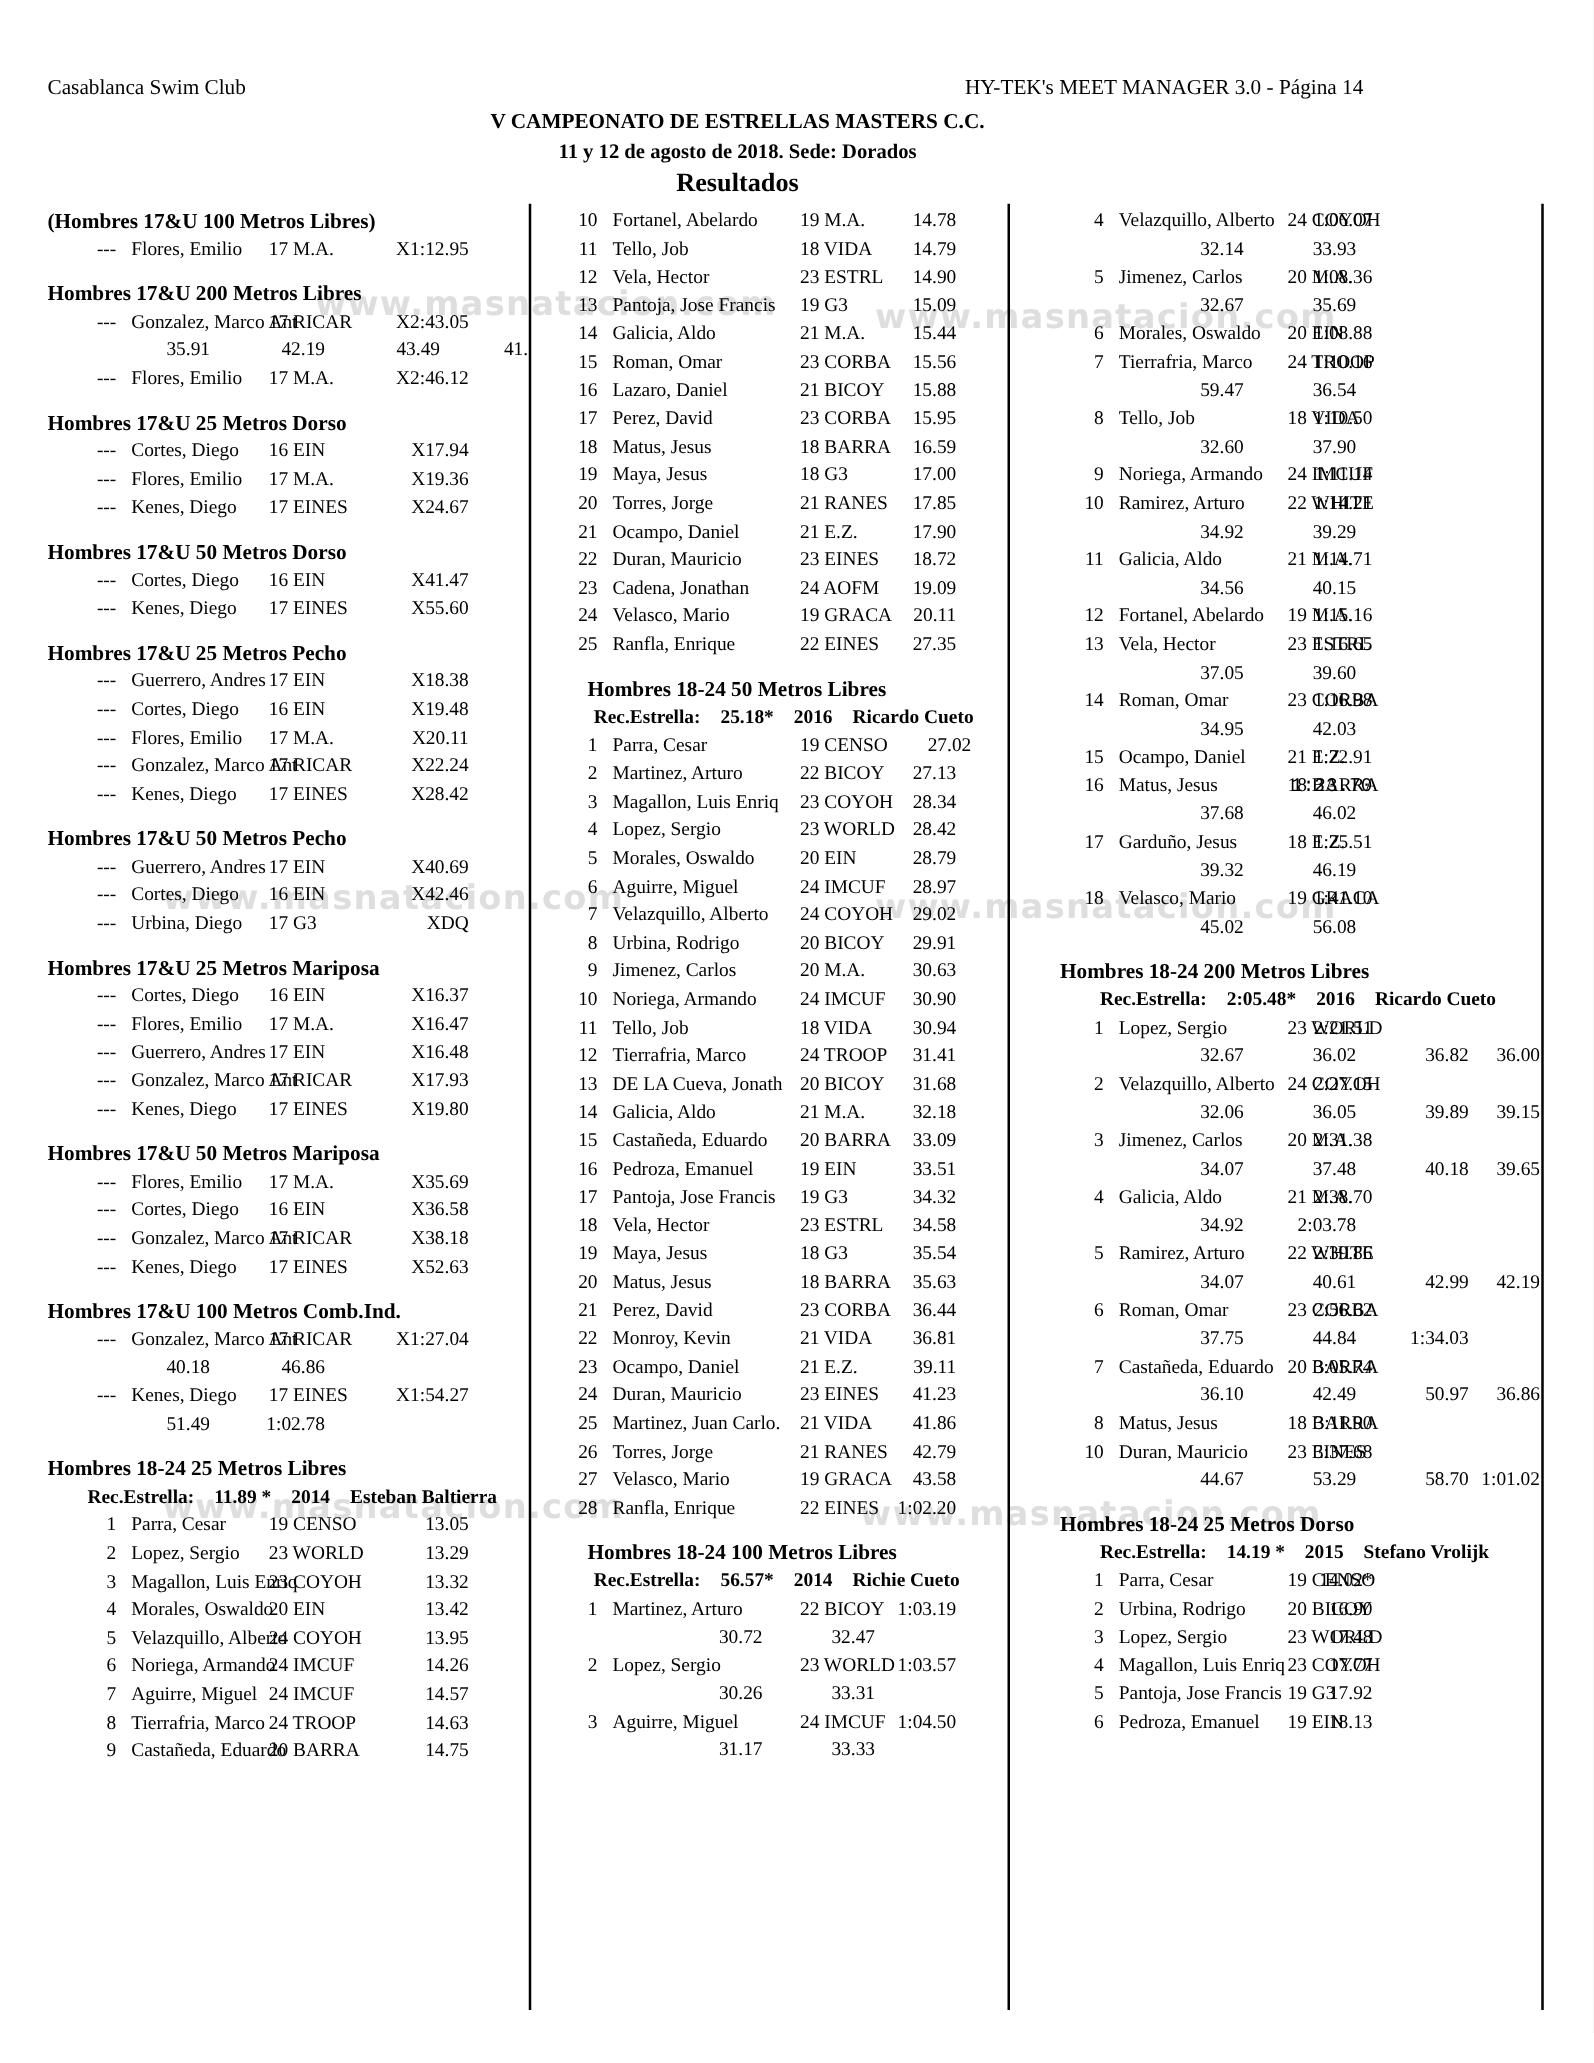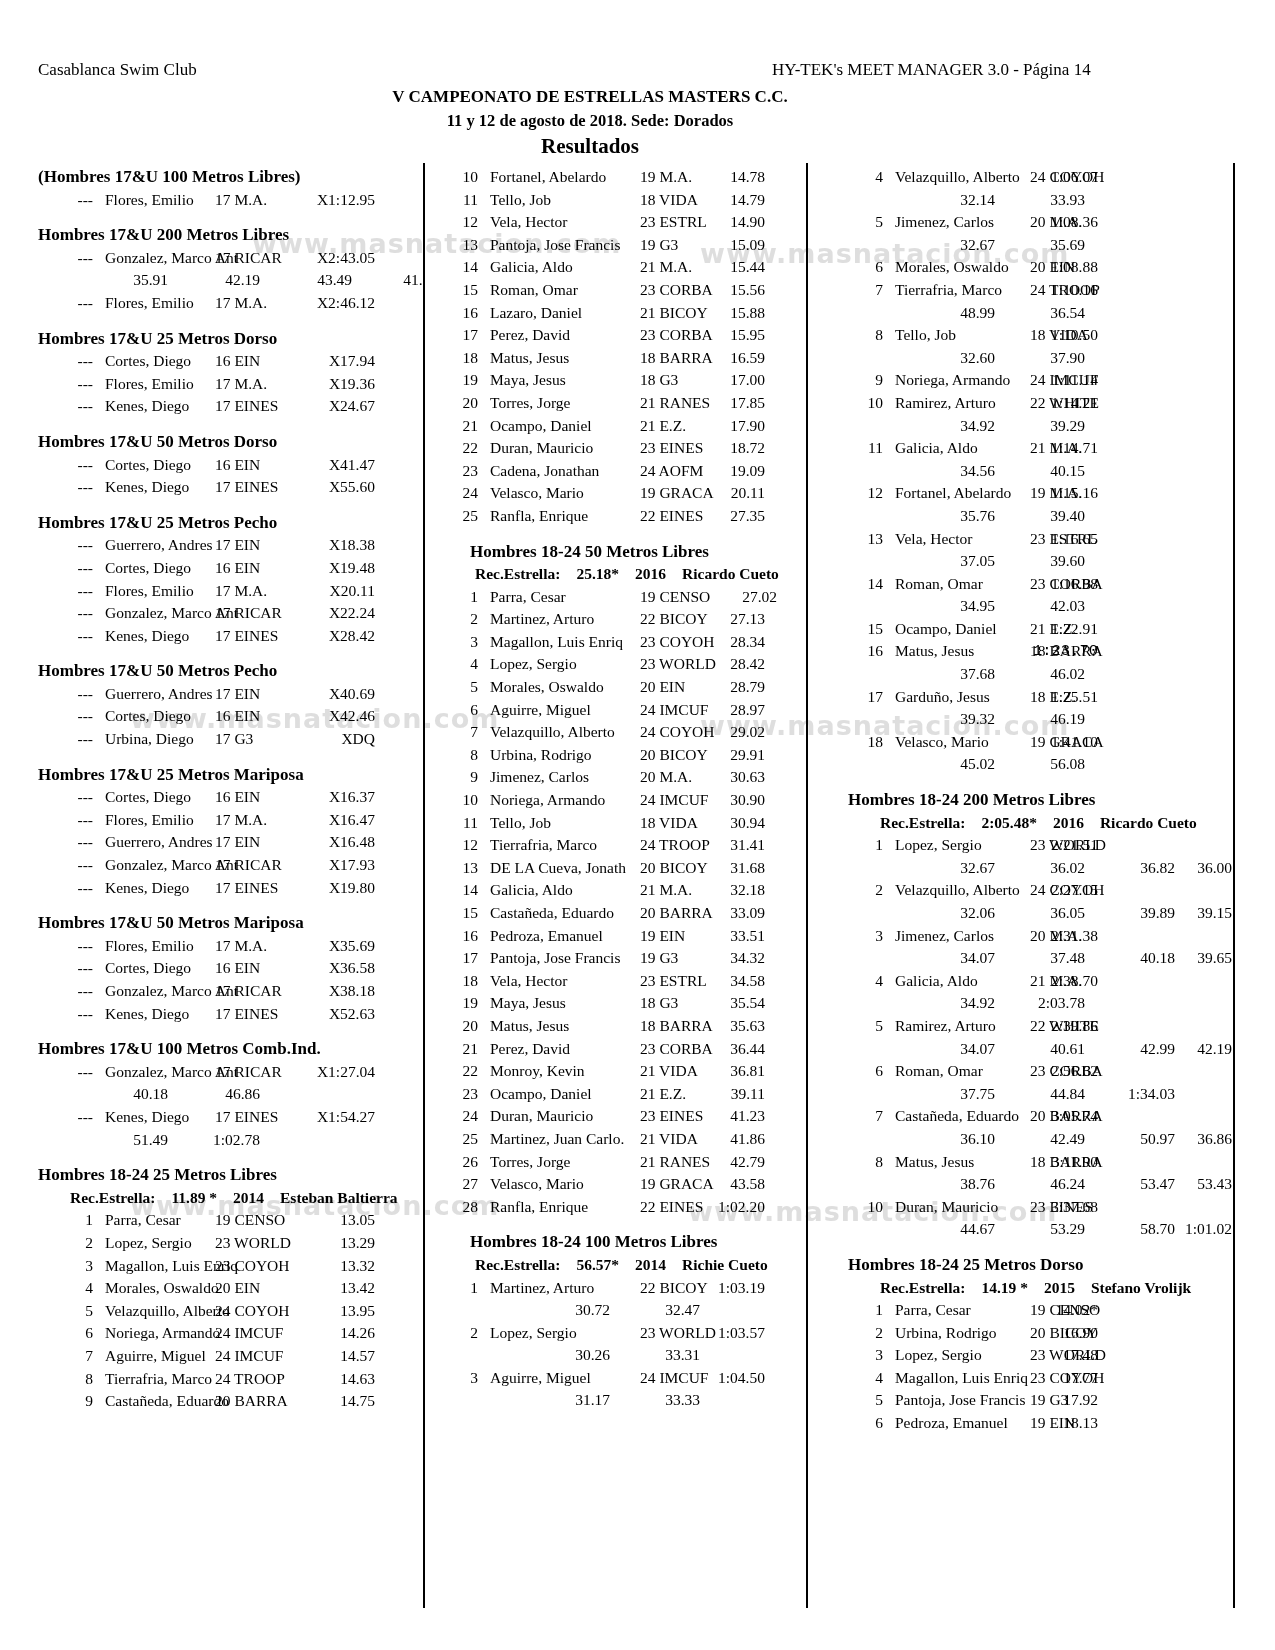--- a/index.html
+++ b/index.html
@@ -661,21 +661,21 @@
           <span class="cell" style="left: 208px;">20 EIN</span>
           <span class="cell r" style="left: 184px; width: 92px;">1:08.88</span>
         </div>
         <div class="line row">
           <span class="cell r" style="left: 0px; width: 61px;">7</span>
           <span class="cell" style="left: 73px;">Tierrafria, Marco</span>
           <span class="cell" style="left: 208px;">24 TROOP</span>
           <span class="cell r" style="left: 184px; width: 92px;">1:10.16</span>
         </div>
         <div class="line splits">
-          <span class="cell r" style="left: 87px; width: 86px;">48.99</span>
+          <span class="cell r" style="left: 87px; width: 86px;">59.47</span>
           <span class="cell r" style="left: 177px; width: 86px;">36.54</span>
         </div>
         <div class="line row">
           <span class="cell r" style="left: 0px; width: 61px;">8</span>
           <span class="cell" style="left: 73px;">Tello, Job</span>
           <span class="cell" style="left: 208px;">18 VIDA</span>
           <span class="cell r" style="left: 184px; width: 92px;">1:10.50</span>
         </div>
         <div class="line splits">
           <span class="cell r" style="left: 87px; width: 86px;">32.60</span>
@@ -705,24 +705,20 @@
         </div>
         <div class="line splits">
           <span class="cell r" style="left: 87px; width: 86px;">34.56</span>
           <span class="cell r" style="left: 177px; width: 86px;">40.15</span>
         </div>
         <div class="line row">
           <span class="cell r" style="left: 0px; width: 61px;">12</span>
           <span class="cell" style="left: 73px;">Fortanel, Abelardo</span>
           <span class="cell" style="left: 208px;">19 M.A.</span>
           <span class="cell r" style="left: 184px; width: 92px;">1:15.16</span>
-        </div>
-        <div class="line splits">
-          <span class="cell r" style="left: 87px; width: 86px;">35.76</span>
-          <span class="cell r" style="left: 177px; width: 86px;">39.40</span>
         </div>
         <div class="line row">
           <span class="cell r" style="left: 0px; width: 61px;">13</span>
           <span class="cell" style="left: 73px;">Vela, Hector</span>
           <span class="cell" style="left: 208px;">23 ESTRL</span>
           <span class="cell r" style="left: 184px; width: 92px;">1:16.65</span>
         </div>
         <div class="line splits">
           <span class="cell r" style="left: 87px; width: 86px;">37.05</span>
           <span class="cell r" style="left: 177px; width: 86px;">39.60</span>
@@ -862,26 +858,20 @@
           <span class="cell r" style="left: 177px; width: 86px;">42.49</span>
           <span class="cell r" style="left: 267px; width: 86px;">50.97</span>
           <span class="cell r" style="left: 324px; width: 86px;">36.86</span>
         </div>
         <div class="line row">
           <span class="cell r" style="left: 0px; width: 61px;">8</span>
           <span class="cell" style="left: 73px;">Matus, Jesus</span>
           <span class="cell" style="left: 208px;">18 BARRA</span>
           <span class="cell r" style="left: 184px; width: 92px;">3:11.90</span>
         </div>
-        <div class="line splits">
-          <span class="cell r" style="left: 87px; width: 86px;">38.76</span>
-          <span class="cell r" style="left: 177px; width: 86px;">46.24</span>
-          <span class="cell r" style="left: 267px; width: 86px;">53.47</span>
-          <span class="cell r" style="left: 324px; width: 86px;">53.43</span>
-        </div>
         <div class="line row">
           <span class="cell r" style="left: 0px; width: 61px;">10</span>
           <span class="cell" style="left: 73px;">Duran, Mauricio</span>
           <span class="cell" style="left: 208px;">23 EINES</span>
           <span class="cell r" style="left: 184px; width: 92px;">3:37.68</span>
         </div>
         <div class="line splits">
           <span class="cell r" style="left: 87px; width: 86px;">44.67</span>
           <span class="cell r" style="left: 177px; width: 86px;">53.29</span>
           <span class="cell r" style="left: 267px; width: 86px;">58.70</span>

